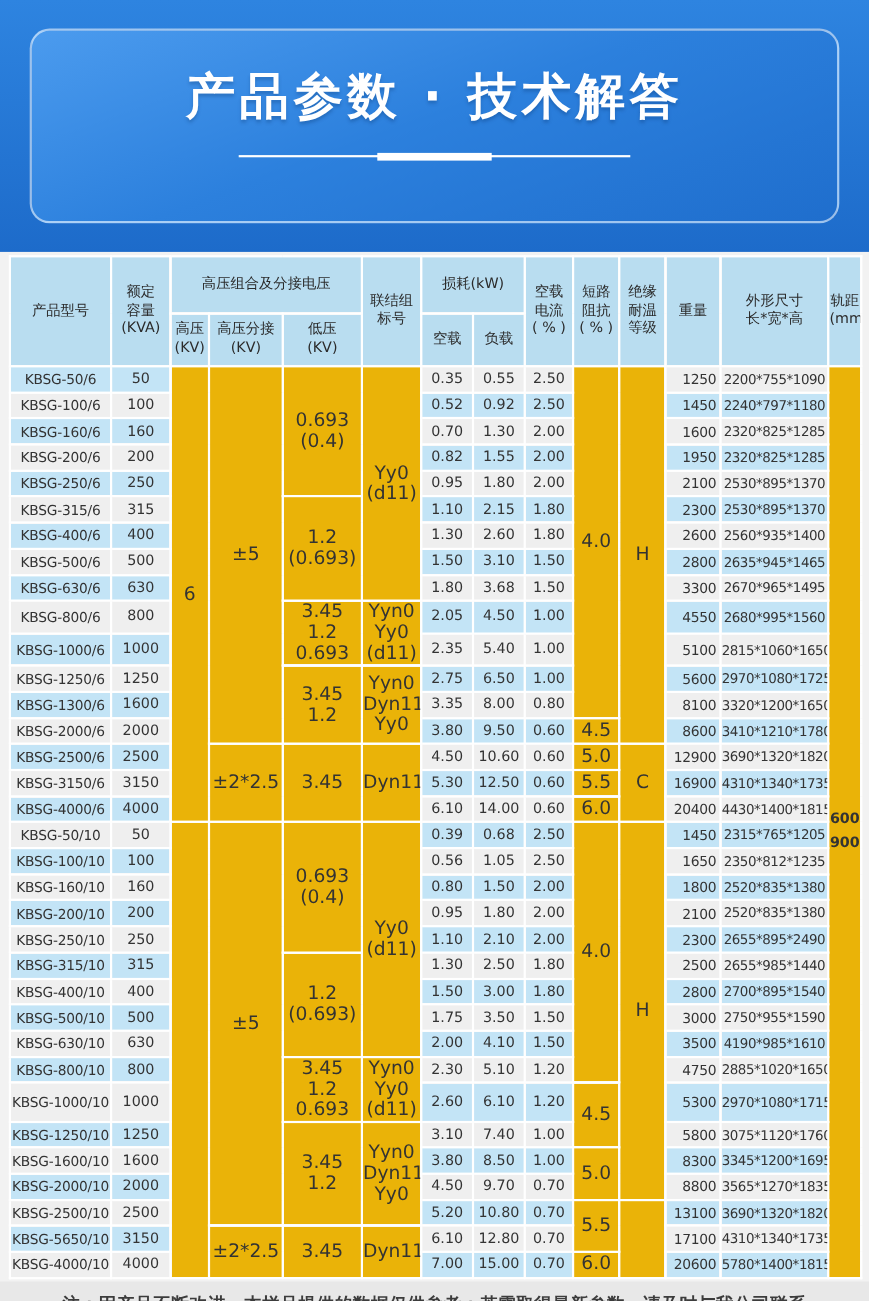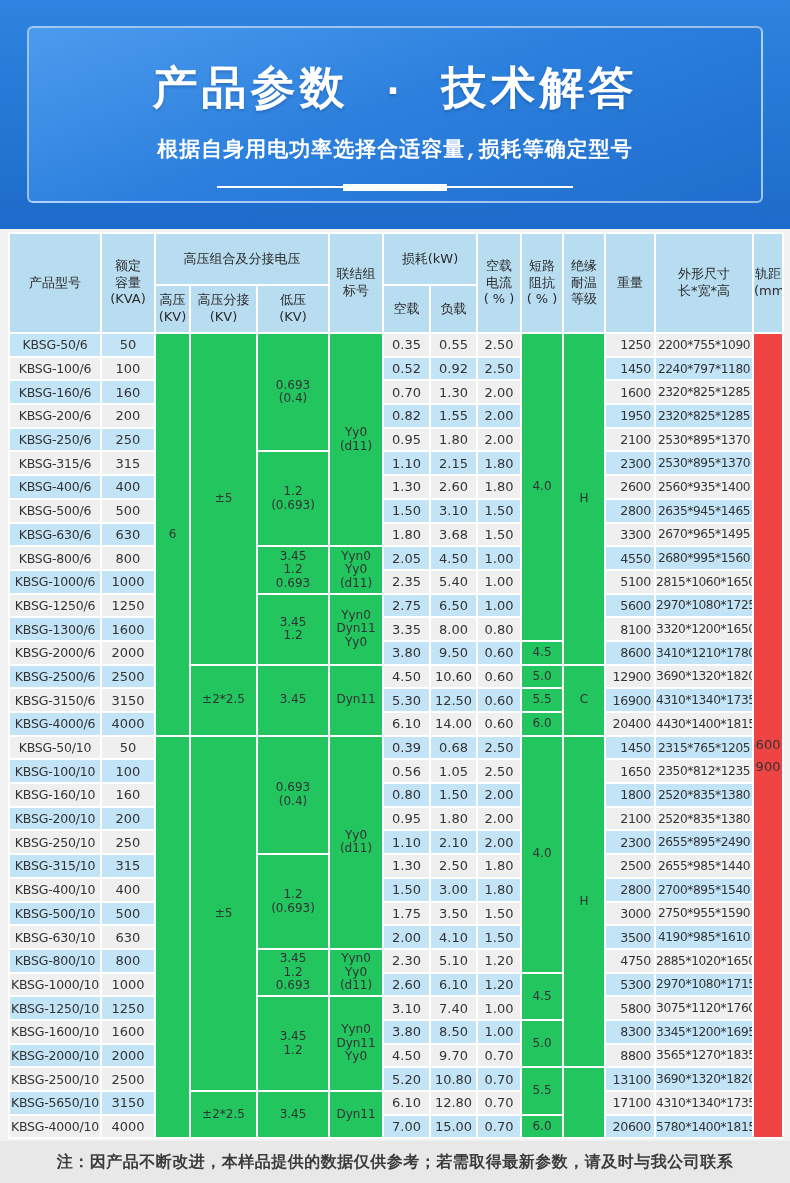--- a/index.html
+++ b/index.html
@@ -12,23 +12,22 @@
     overflow:hidden;
   }
   
   .banner {
     position:relative; height:229px;
     background:linear-gradient(180deg,#2e84e0 0%,#1d6bca 100%);
     overflow:hidden;
   }
   .banner-frame {
     position:absolute; left:27px; right:27px; top:26px; bottom:26px;
-    border:2px solid rgba(255,255,255,.55); border-radius:6px;
+    border:2px solid rgba(255,255,255,.55); border-radius:18px;
     background:linear-gradient(160deg,#4b9bee 0%,#2c80dd 48%,#1f6ecd 100%);
-    font-family:Liberation Mono, monospace;
   }
   .banner-title {
     margin-top:30px; text-align:center; color:#fff;
     font-size:45px; font-weight:bold; letter-spacing:4px;
     text-shadow:0 2px 3px rgba(0,40,90,.25);
   }
   .banner-subtitle {
     margin-top:17px; text-align:center; color:#fff;
     font-size:21px; font-weight:bold; letter-spacing:1px;
   }
@@ -43,43 +42,42 @@
   thead th {
     background:#b9ddf0; font-weight:normal; color:#2b2b2b;
     font-size:13px; line-height:1.28; white-space:pre-line;
   }
   thead tr.h1 { height:52px; }
   thead tr.h2 { height:48px; }
   tbody tr { height:23.7px; }
   td { font-size:13px; color:#333; }
   td.b { background:#c3e4f6; }
   td.g { background:#efefef; }
-  td.merged { background:#22c55e; white-space:pre-line; line-height:1.12; font-size:12px; }
+  td.merged { background:#eab308; white-space:pre-line; line-height:1.12; font-size:17px; }
   td.model { font-size:12.5px; letter-spacing:-0.2px;text-align:center; }
   td.wt { text-align:right; padding-right:3px; font-size:12.6px; letter-spacing:-0.3px; }
   td.size { font-size:12.2px; letter-spacing:-0.4px; }
-  td.gauge { background:#ef4444; vertical-align:top; }
+  td.gauge { background:#eab308; vertical-align:top;font-weight:bold; }
   .gauge-text { margin-top:400px; font-size:13px; line-height:1.7; white-space:pre-line; }
 
   
   .footer-note {
     margin-top:2px; height:43px; background:#e8e8e8;
     display:flex; align-items:center; justify-content:center;
     font-size:16px; font-weight:bold; color:#3c3c3c; letter-spacing:.5px;
   }
 </style>
 </head>
 <body>
 
 <div class="page">
 
   <div class="banner">
     <div class="banner-frame">
       <div class="banner-title">产品参数 · 技术解答</div>
-      <div class="banner-subtitle">根据自身用电功率选择合适容量,损耗等确定型号</div>
       <div class="banner-divider"></div>
     </div>
   </div>
 
   <div class="table-area">
     <table>
       <colgroup>
         <col style="width:92px">
           <col style="width:54px">
           <col style="width:35px">

